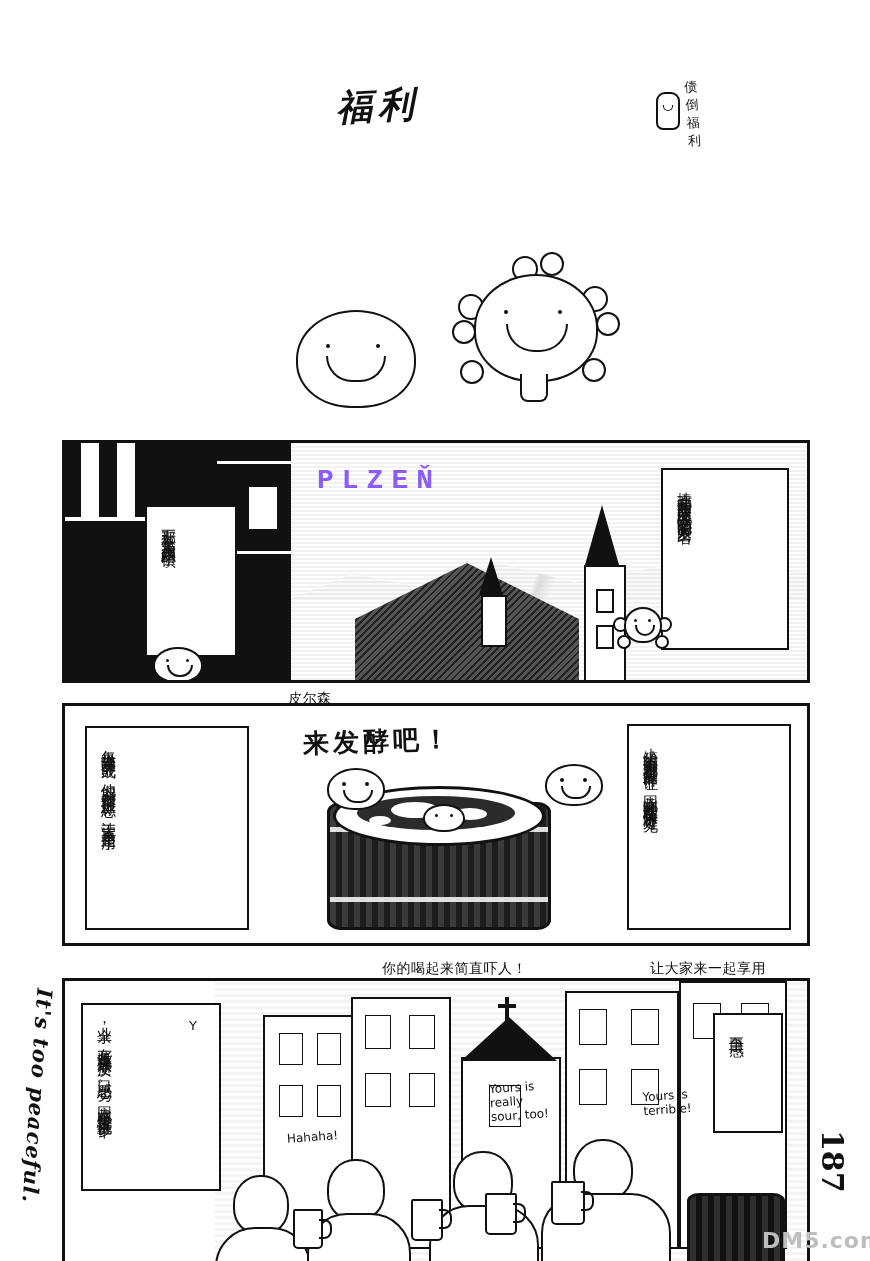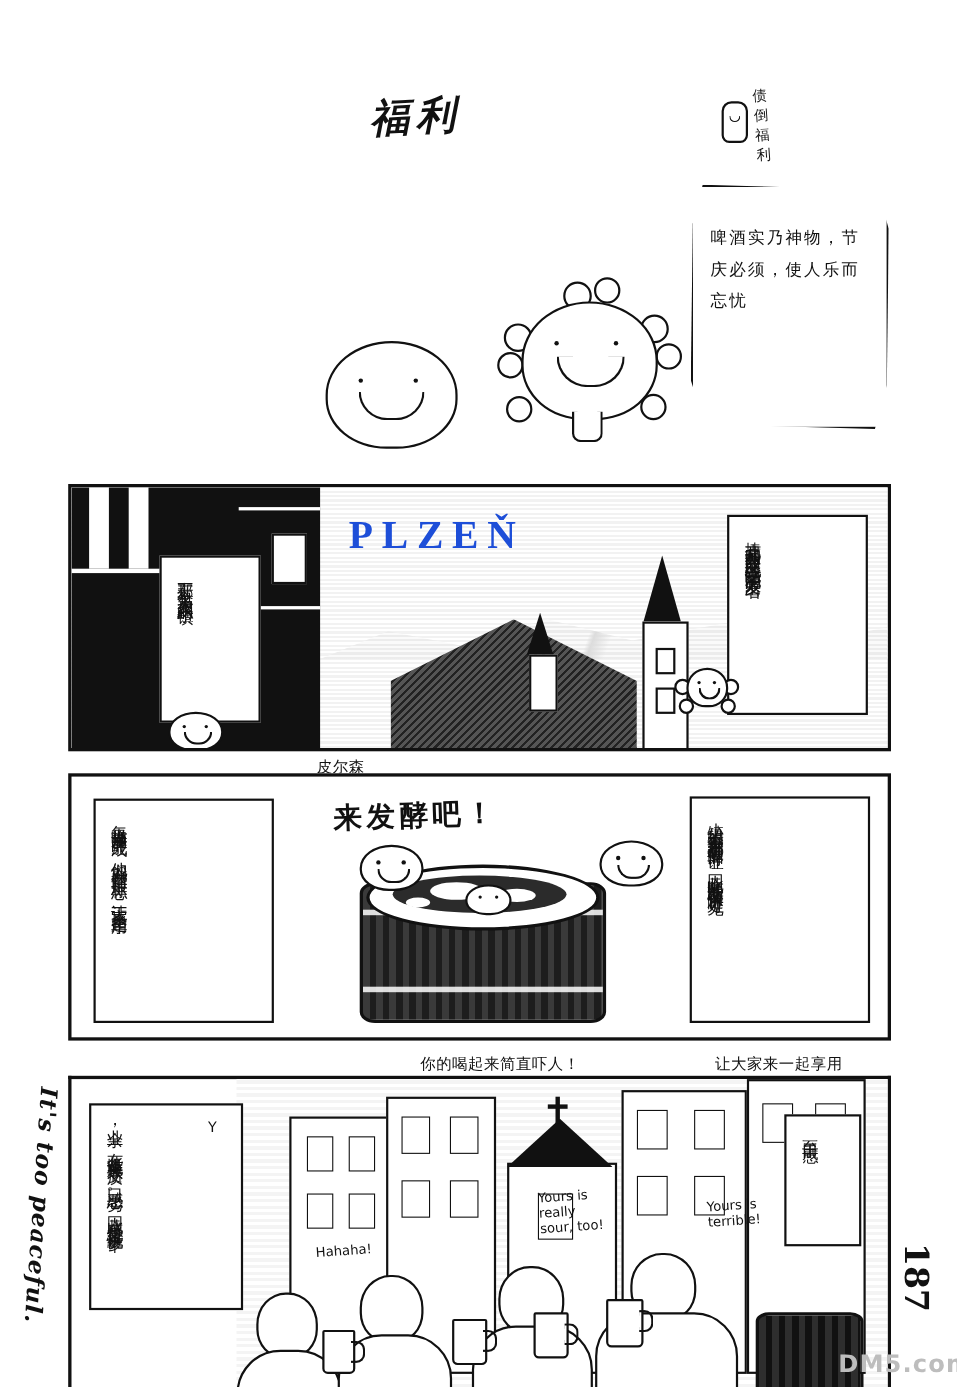--- a/index.html
+++ b/index.html
@@ -114,25 +114,25 @@
     position: absolute;
     background: #fff;
   }
   .window-lit {
     position: absolute;
     background: #fff;
     border: 2px solid #111;
   }
   .plzen-word {
     position: absolute;
-    font-family: Liberation Serif, serif;
+    font-family: Liberation Mono, monospace;
     font-weight: bold;
-    font-size: 36px;
+    font-size: 28px;
     letter-spacing: 8px;
-    color: #1d4ed8;
+    color: #8b5cf6;
     left: 252px;
     top: 22px;
   }
   .mountains {
     position: absolute; left: 226px; right: 0; top: 96px; height: 60px;
     background:
       linear-gradient(110deg, transparent 48%, #dcdcdc 49%, transparent 52%),
       repeating-linear-gradient(0deg, #ececec 0 2px, #fafafa 2px 4px);
     clip-path: polygon(0 100%, 12% 58%, 25% 80%, 40% 40%, 55% 72%, 72% 45%, 86% 75%, 100% 52%, 100% 100%);
   }
@@ -331,23 +331,20 @@
 <div id="page">
 
   <div class="abs title" style="left:336px; top:82px;">福利</div>
 
   <div class="abs" style="left:648px; top:78px;">
     <div class="corner-note" style="position:absolute; left:38px; top:0;">债倒福利</div>
     <div class="mini-mascot" style="position:absolute; left:8px; top:14px;"></div>
   </div>
 
 
-  <div class="abs bubble bub-poly cn" style="left:628px; top:168px; width:180px; height:222px;">
-    <div style="font-size:15px; line-height:1.9; letter-spacing:2px; padding-top:18px;">啤酒实乃神物，节庆必须，使人乐而忘忧</div>
-  </div>
 
   <div class="abs" style="left:296px; top:310px; width:120px; height:100px;">
     <div class="mascot" style="left:0; top:0; width:116px; height:94px;">
       <div class="eye" style="left:28px; top:32px;"></div>
       <div class="eye" style="left:78px; top:32px;"></div>
       <div class="mouth" style="left:28px; top:44px; width:56px; height:24px;"></div>
     </div>
   </div>
 
   <div class="abs" style="left:452px; top:252px; width:170px; height:170px;">

